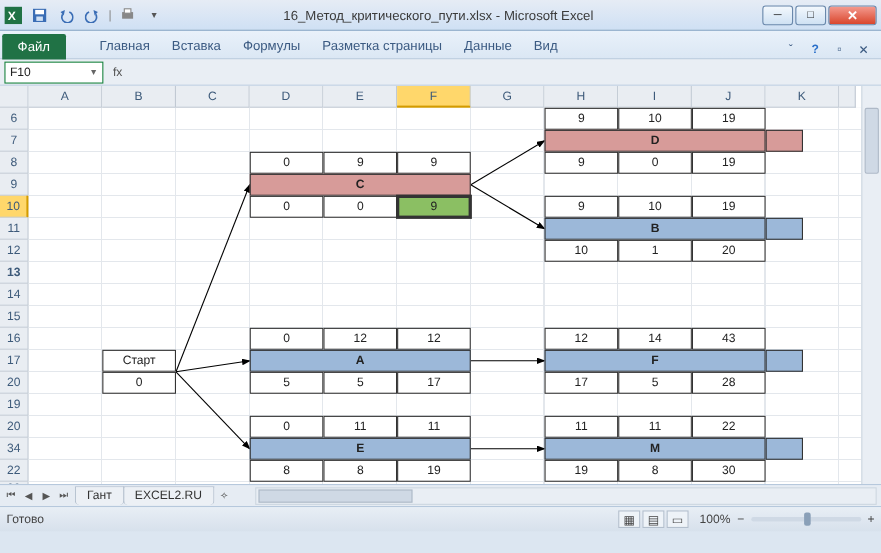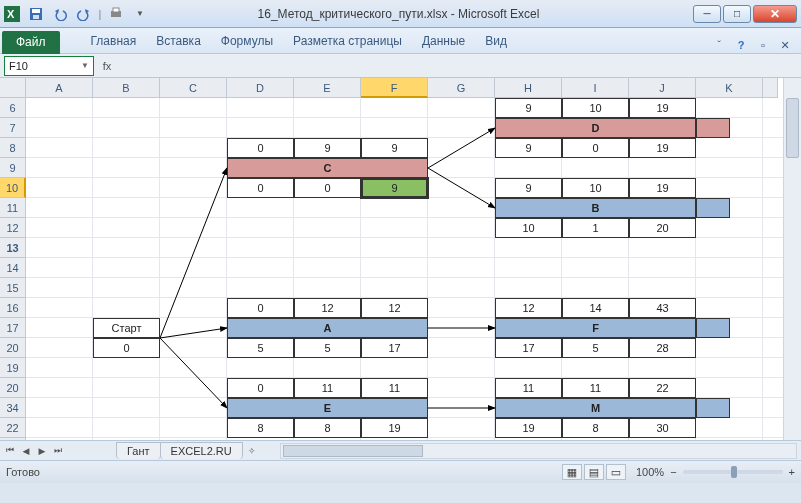--- a/index.html
+++ b/index.html
@@ -277,21 +277,21 @@
     </div>
 </div>
 
 <div class="sheetbar">
   <div class="nav-btns">
     <span class="nav-btn">⏮</span>
     <span class="nav-btn">◀</span>
     <span class="nav-btn">▶</span>
     <span class="nav-btn">⏭</span>
   </div>
-  <div id="stabs" style="display:flex;margin-left:48px;">
+  <div id="stabs" style="display:flex;">
       <div class="stab">Гант</div>
       <div class="stab">EXCEL2.RU</div>
     </div>
   <span class="nav-btn" style="margin-left:2px;">✧</span>
   <div class="hscroll">
       <div class="thumb"></div>
     </div>
 </div>
 
 <div class="status">

